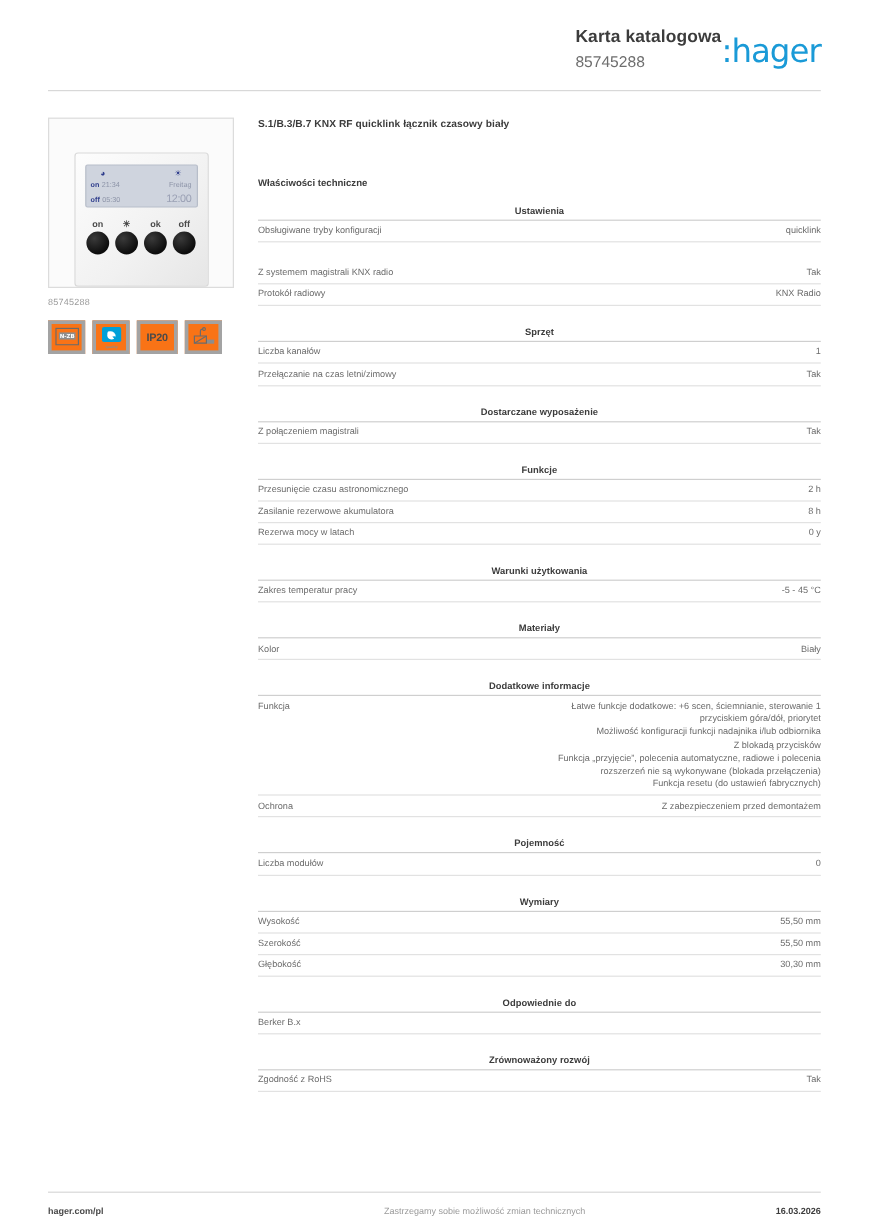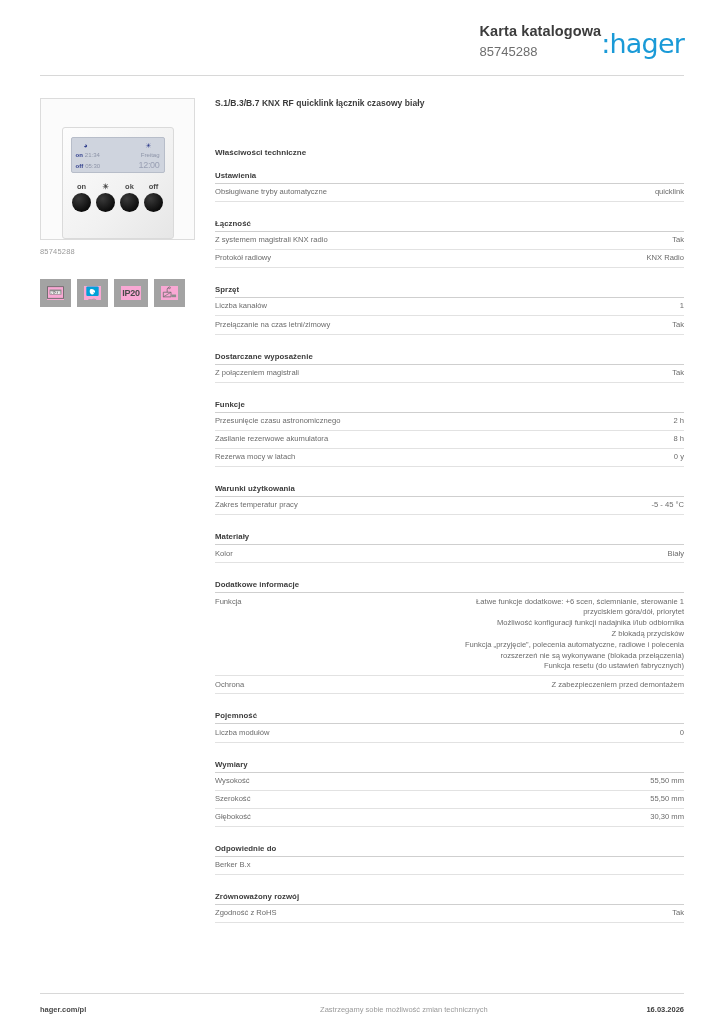--- a/index.html
+++ b/index.html
@@ -173,30 +173,29 @@
   
   .badges {
     display: flex;
     gap: 6px;
     margin-top: 11px;
   }
 
   .badge {
     width: 31px;
     height: 28px;
-    border: 7px solid #a3a3a3;
-    background: #f9a8d4;
+    border: 3px solid #a3a3a3;
+    background: #f97316;
     display: flex;
     align-items: center;
     justify-content: center;
     font-size: 8px;
     font-weight: bold;
     color: #4a4a4a;
     overflow: hidden;
-    margin-top: 12px;
   }
   .badge.wide { width: 34px; }
 
   .badge-ip { font-size: 9px; letter-spacing: -0.2px; }
 
   
   .main-title {
     font-size: 8.5px;
     font-weight: bold;
     color: #3c3c3c;
@@ -213,20 +212,21 @@
 
   .group { margin-bottom: 11px; }
 
   .group-head {
     font-size: 7.8px;
     font-weight: bold;
     color: #3c3c3c;
     padding-bottom: 3px;
     border-bottom: 1px solid #cfcfcf;
     letter-spacing: 0.05px;
+    text-align: center;
   }
 
   .row {
     display: flex;
     justify-content: space-between;
     align-items: flex-start;
     gap: 16px;
     font-size: 7.6px;
     color: #6b6b6b;
     border-bottom: 1px solid #e2e2e2;
@@ -358,26 +358,25 @@
 
     <div class="col-right">
 
       <div class="main-title">S.1/B.3/B.7 KNX RF quicklink łącznik czasowy biały</div>
       <div class="props-title">Właściwości techniczne</div>
 
       <div id="spec-groups">
           <div class="group">
             <div class="group-head">Ustawienia</div>
             <div class="row">
-              <span class="k">Obsługiwane tryby automatyczne</span>
+              <span class="k">Obsługiwane tryby konfiguracji</span>
               <span class="v">quicklink</span>
             </div>
           </div>
           <div class="group spacer-top">
-            <div class="group-head">Łączność</div>
             <div class="row">
               <span class="k">Z systemem magistrali KNX radio</span>
               <span class="v">Tak</span>
             </div>
             <div class="row">
               <span class="k">Protokół radiowy</span>
               <span class="v">KNX Radio</span>
             </div>
           </div>
           <div class="group spacer-top">

